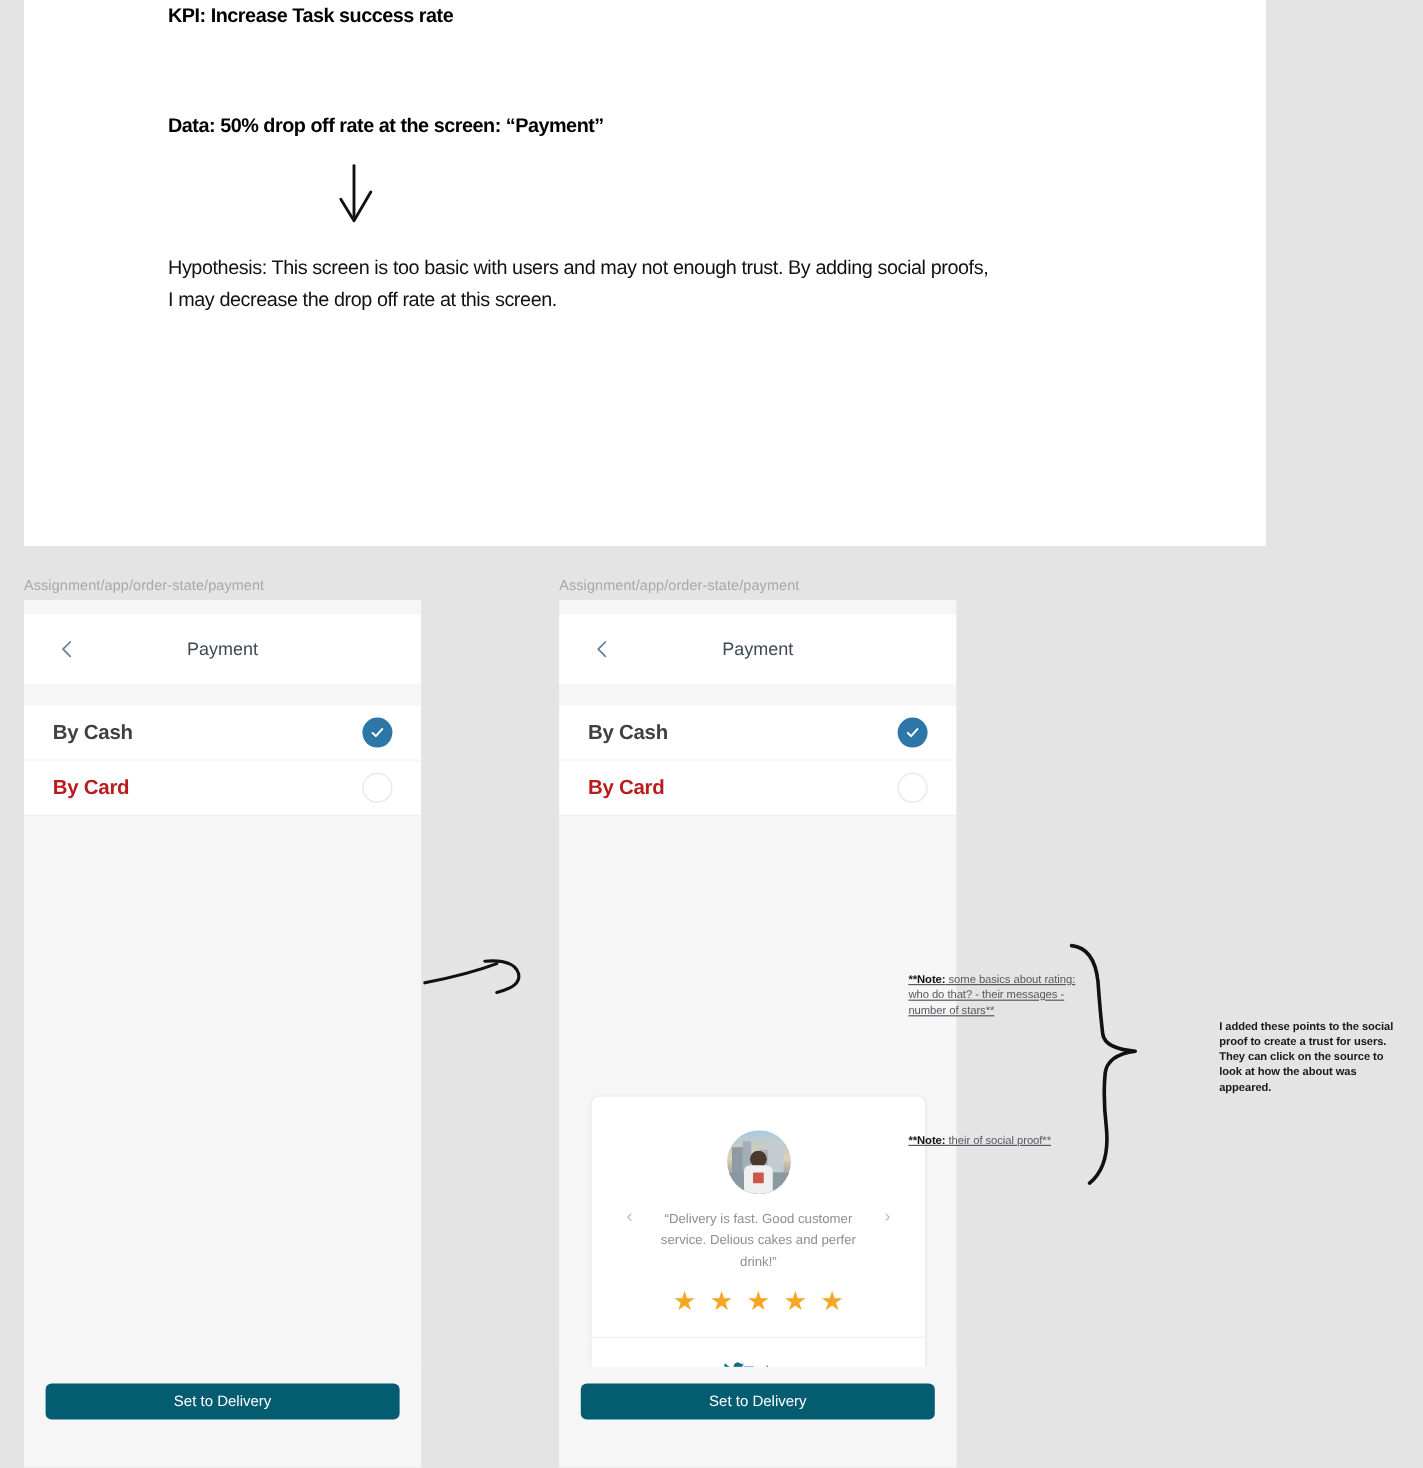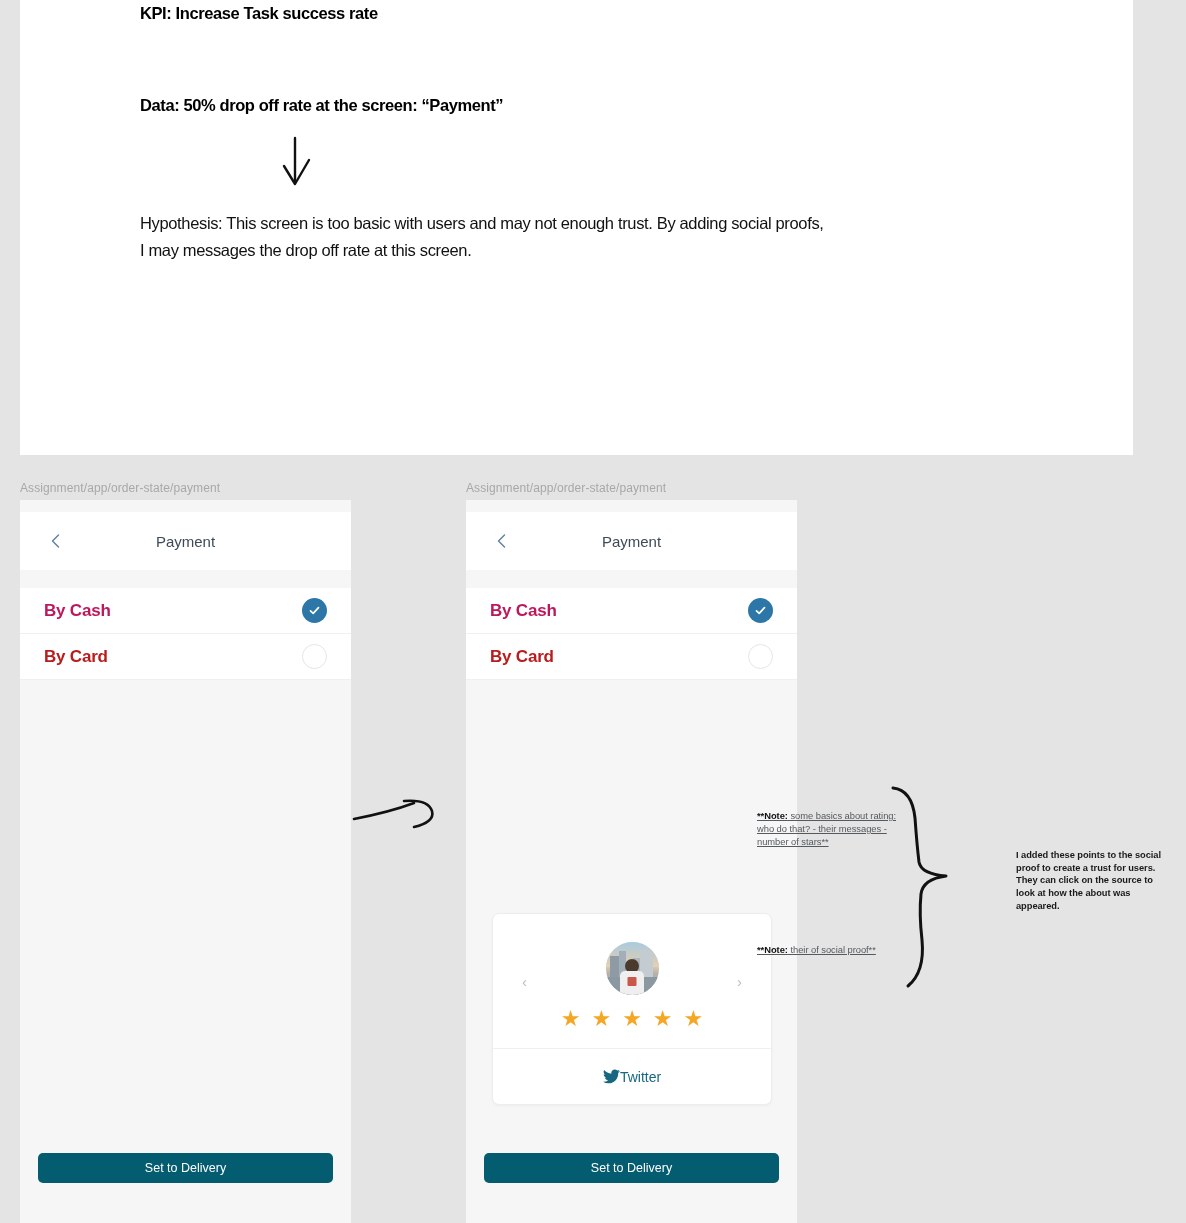--- a/index.html
+++ b/index.html
@@ -17,21 +17,21 @@
     width: 1186px;
     height: 1223px;
     background: #e4e4e4;
   }
 
   
   .doc-panel {
     position: absolute;
     left: 20px;
     top: 0px;
-    width: 1113px;
+    width: 1035px;
     height: 455px;
     background: #ffffff;
   }
 
   .doc-kpi {
     position: absolute;
     left: 120px;
     top: 4px;
     font-size: 16.5px;
     font-weight: bold;
@@ -133,21 +133,21 @@
     justify-content: space-between;
     border-bottom: 1px solid #f0f0f0;
   }
   .pay-option:last-of-type { border-bottom: none; }
 
   .pay-option-label {
     font-size: 17px;
     font-weight: bold;
     letter-spacing: -0.2px;
   }
-  .pay-option.selected .pay-option-label { color: #be185d; }
+  .pay-option.selected .pay-option-label { color: #404040; }
   .pay-option.unselected .pay-option-label { color: #b91c1c; }
 
   .radio-on {
     width: 25px;
     height: 25px;
     border-radius: 50%;
     background: #2d77a8;
     display: flex;
     align-items: center;
     justify-content: center;
@@ -318,21 +318,21 @@
 
     <div class="doc-kpi">KPI: Increase Task success rate</div>
 
     <div class="doc-data">Data: 50% drop off rate at the screen: “Payment”</div>
 
     <svg class="doc-arrow-down" viewBox="0 0 50 56">
       <path d="M17 2 L17 46" stroke="#111" stroke-width="2.4" fill="none" stroke-linecap="round"></path>
       <path d="M6 30 L17 48 L31 24" stroke="#111" stroke-width="2.4" fill="none" stroke-linecap="round" stroke-linejoin="round"></path>
     </svg>
 
-    <div class="doc-hypothesis">Hypothesis: This screen is too basic with users and may not enough trust. By adding social proofs, I may messages the drop off rate at this screen.</div>
+    <div class="doc-hypothesis">Hypothesis: This screen is too basic with users and may not enough trust. By adding social proofs, I may decrease the drop off rate at this screen.</div>
   </div>
 
   <div class="breadcrumb left">Assignment/app/order-state/payment</div>
 
   <div class="breadcrumb right">Assignment/app/order-state/payment</div>
 
   <div class="phone left">
 
     <div class="phone-header">
       <svg class="back-chevron" viewBox="0 0 16 16">
@@ -403,20 +403,21 @@
             <span class="bldg1"></span>
             <span class="bldg2"></span>
             <span class="bldg3"></span>
             <span class="bldg4"></span>
             <span class="water"></span>
             <span class="head"></span>
             <span class="body"></span>
             <span class="shirt-logo"></span>
           </div>
 
+          <div class="review-text">“Delivery is fast. Good customer service. Delious cakes and perfer drink!”</div>
 
           <div class="stars">
             <span class="star">★</span>
             <span class="star">★</span>
             <span class="star">★</span>
             <span class="star">★</span>
             <span class="star">★</span>
           </div>
         </div>
 

